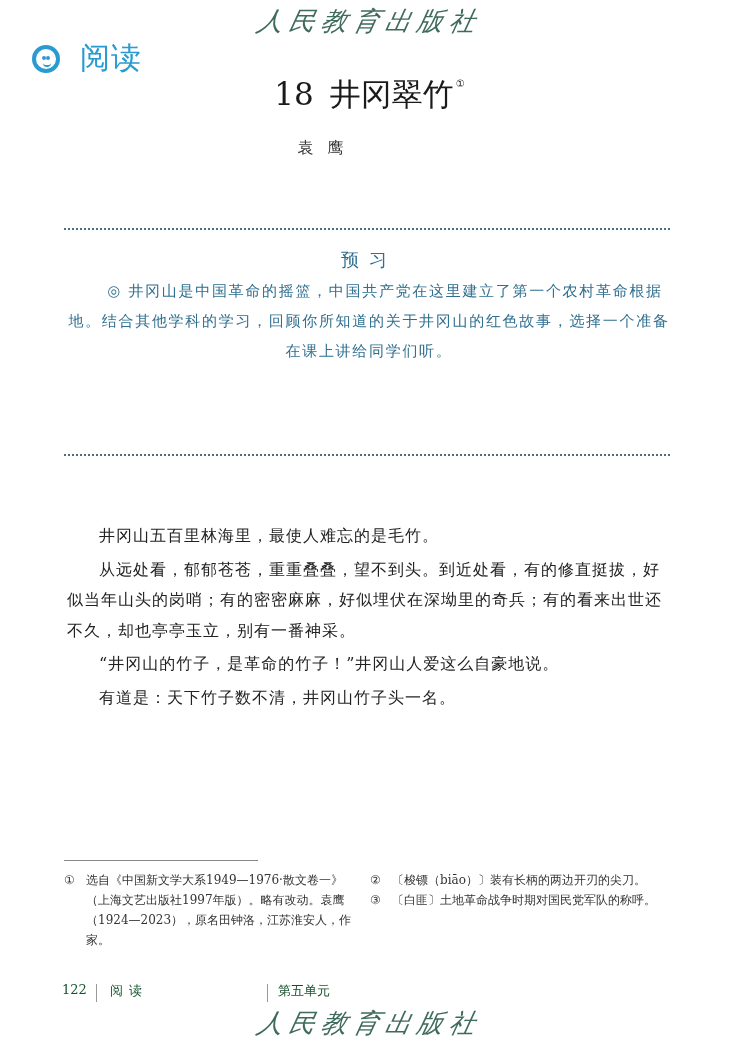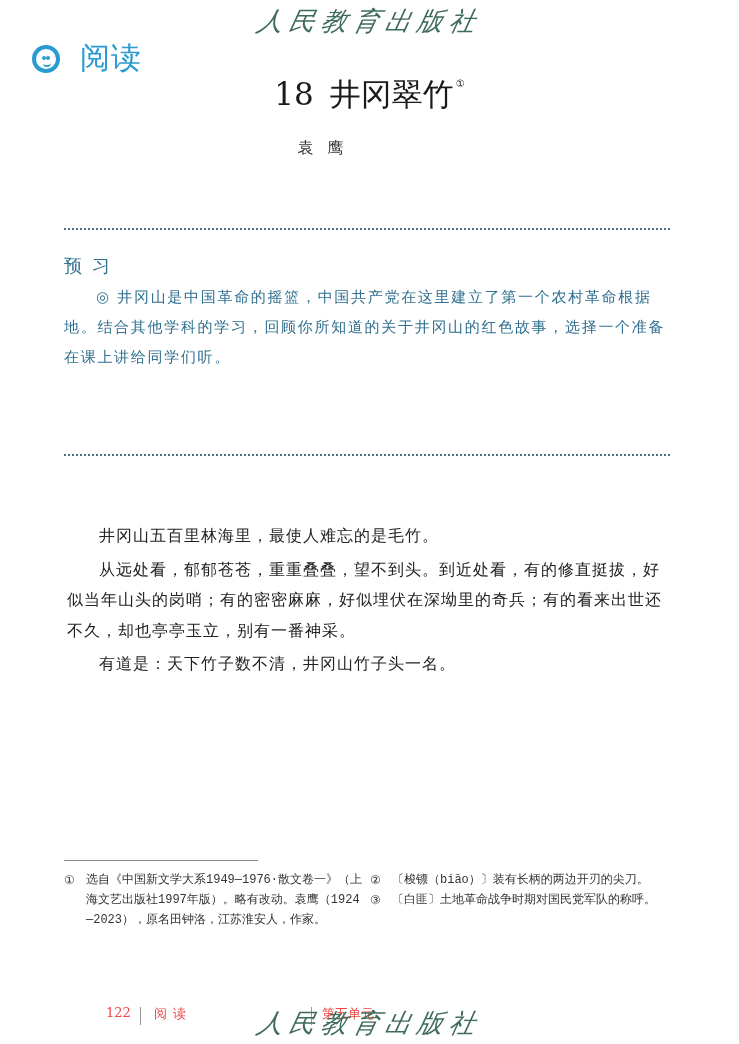--- a/index.html
+++ b/index.html
@@ -106,24 +106,25 @@
     width: 606px;
     height: 0;
     border-top: 2px dotted #4a6d84;
   }
   .rule-top { top: 228px; }
   .rule-bottom { top: 454px; }
 
   .preview {
     position: absolute;
     left: 64px;
-    top: 254px;
+    top: 248px;
     width: 610px;
     color: #2f6f8f;
     font-family: "DejaVu Serif", serif;
+    text-align: center;
   }
   .preview-heading {
     font-size: 18px;
     letter-spacing: 10px;
     margin-bottom: 4px;
   }
   .preview p {
     margin: 0;
     font-size: 15px;
     line-height: 30px;
@@ -178,32 +179,30 @@
     color: #333;
   }
   .fn {
     display: flex;
   }
   .fn .mark {
     flex: 0 0 22px;
   }
   .fn .text {
     flex: 1;
-    font-family: Liberation Mono, monospace;
   }
 
   .page-footer {
     position: absolute;
-    top: 1005px;
+    top: 982px;
     left: 62px;
     width: 620px;
     height: 22px;
     font-size: 13px;
-    color: #ef4444;
-    margin-left: 44px;
+    color: #14532d;
   }
   .page-footer .page-num {
     position: absolute;
     left: 0;
     top: 0;
   }
   .page-footer .sep {
     position: absolute;
     top: 2px;
     width: 1px;
@@ -249,20 +248,21 @@
 <div class="preview">
   <div class="preview-heading">预习</div>
   <p>◎ 井冈山是中国革命的摇篮，中国共产党在这里建立了第一个农村革命根据地。结合其他学科的学习，回顾你所知道的关于井冈山的红色故事，选择一个准备在课上讲给同学们听。</p>
 </div>
 
 <div class="dotted-rule rule-bottom"></div>
 
 <div class="body-text">
   <p>井冈山五百里林海里，最使人难忘的是毛竹。</p>
   <p>从远处看，郁郁苍苍，重重叠叠，望不到头。到近处看，有的修直挺拔，好似当年山头的岗哨；有的密密麻麻，好似埋伏在深坳里的奇兵；有的看来出世还不久，却也亭亭玉立，别有一番神采。</p>
+  <p>“井冈山的竹子，是革命的竹子！”井冈山人爱这么自豪地说。</p>
   <p>有道是：天下竹子数不清，井冈山竹子头一名。</p>
 </div>
 
 <div class="footnote-rule"></div>
 
 <div class="footnotes-left">
   <div class="fn">
     <span class="mark">①</span>
     <span class="text">选自《中国新文学大系1949—1976·散文卷一》（上海文艺出版社1997年版）。略有改动。袁鹰（1924—2023），原名田钟洛，江苏淮安人，作家。</span>
   </div>

